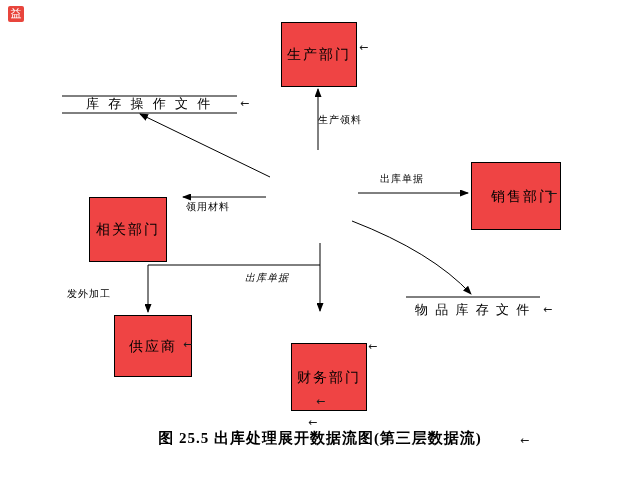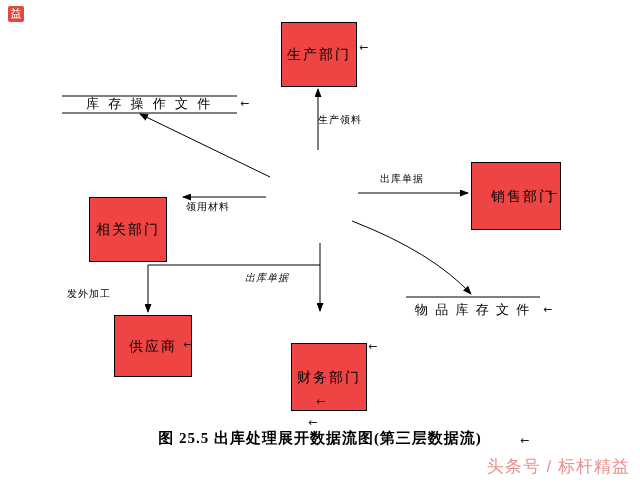--- a/index.html
+++ b/index.html
@@ -104,15 +104,14 @@
   <span class="mark" style="left:548px; top:188px;">←</span>
   <span class="mark" style="left:543px; top:304px;">←</span>
   <span class="mark" style="left:183px; top:339px;">←</span>
   <span class="mark" style="left:368px; top:341px;">←</span>
   <span class="mark" style="left:316px; top:396px;">←</span>
   <span class="mark" style="left:308px; top:417px;">←</span>
   <span class="mark" style="left:520px; top:435px;">←</span>
 
   <div class="caption">图 25.5  出库处理展开数据流图(第三层数据流)</div>
 
-  <div class="watermark" style="color: rgb(233, 144, 141);">头条号 / 标杆精益</div>
 
 </div>
 
 </body></html>

